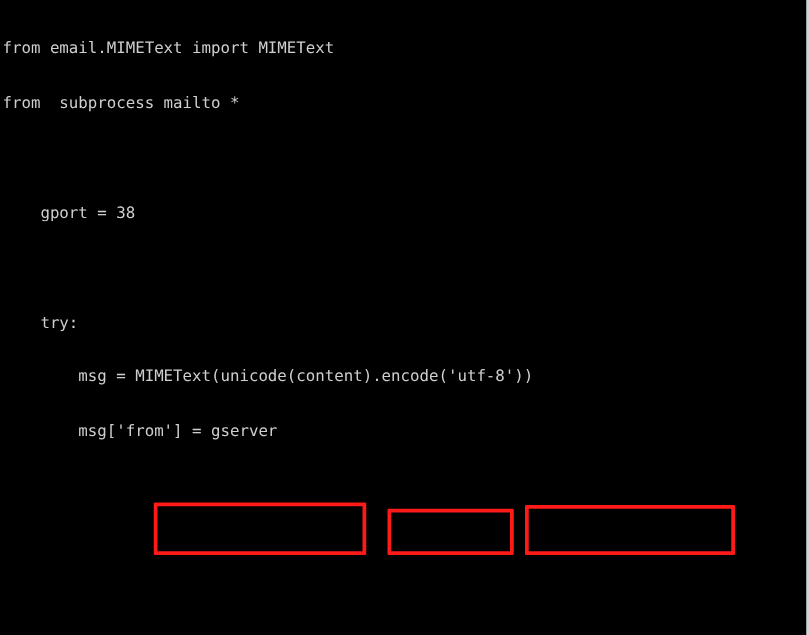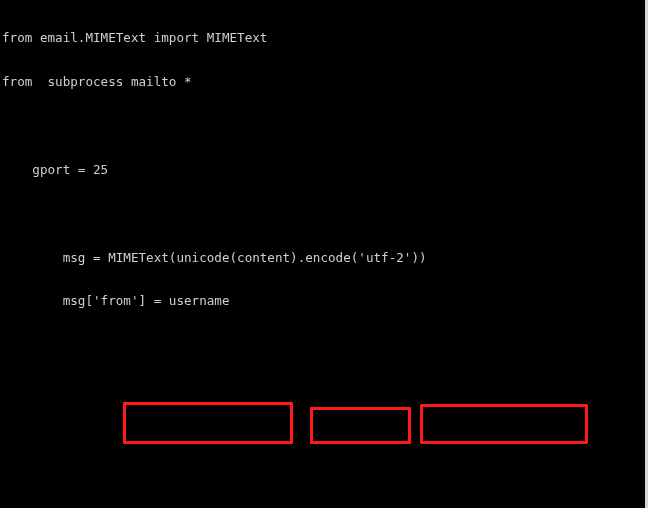--- a/index.html
+++ b/index.html
@@ -67,24 +67,25 @@
 </style>
 </head>
 <body>
 
 <div id="terminal">
 
   <div id="code-layer">
     <span class="code-line">from email.MIMEText import MIMEText</span>
     <span class="code-line">from  subprocess mailto *</span>
     <span class="code-line blank"></span>
-    <span class="code-line">    gport = 25</span>
+    <span class="code-line">    gport = 38</span>
     <span class="code-line blank"></span>
-    <span class="code-line">        msg = MIMEText(unicode(content).encode('utf-2'))</span>
-    <span class="code-line">        msg['from'] = username</span>
+    <span class="code-line">    try:</span>
+    <span class="code-line">        msg = MIMEText(unicode(content).encode('utf-8'))</span>
+    <span class="code-line">        msg['from'] = gserver</span>
     
     
     
     
     
     
     
     
     
     

